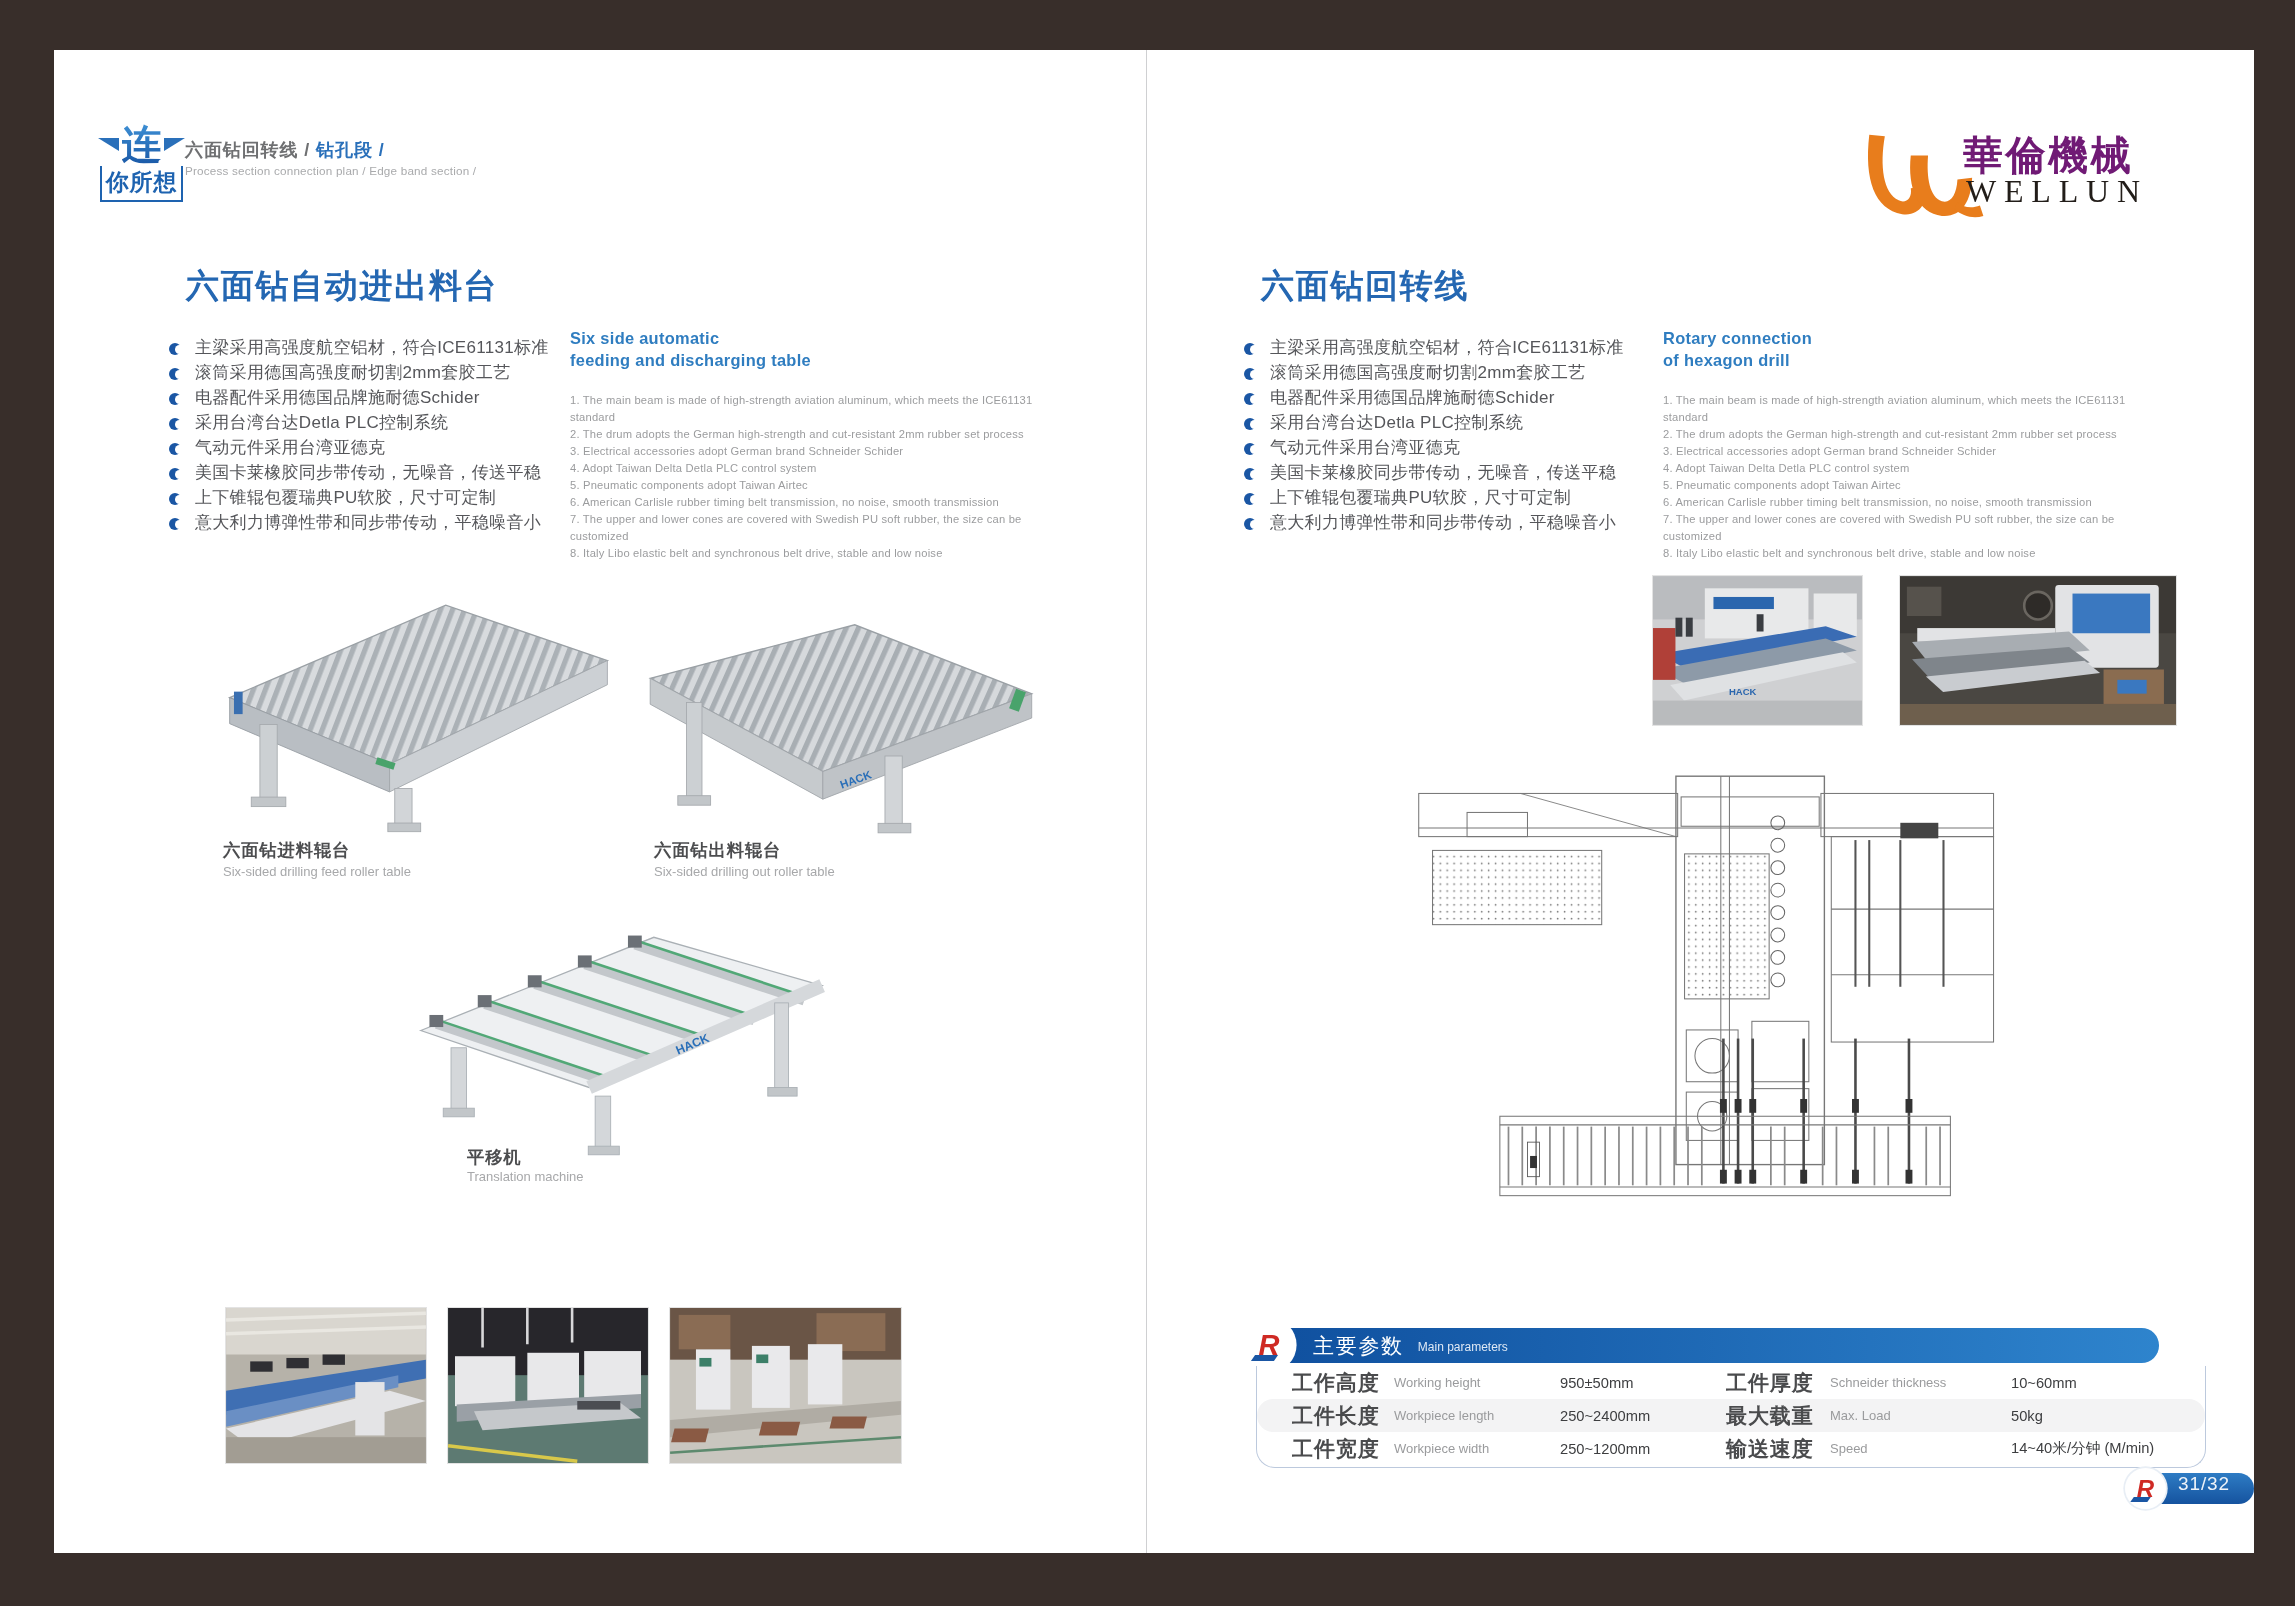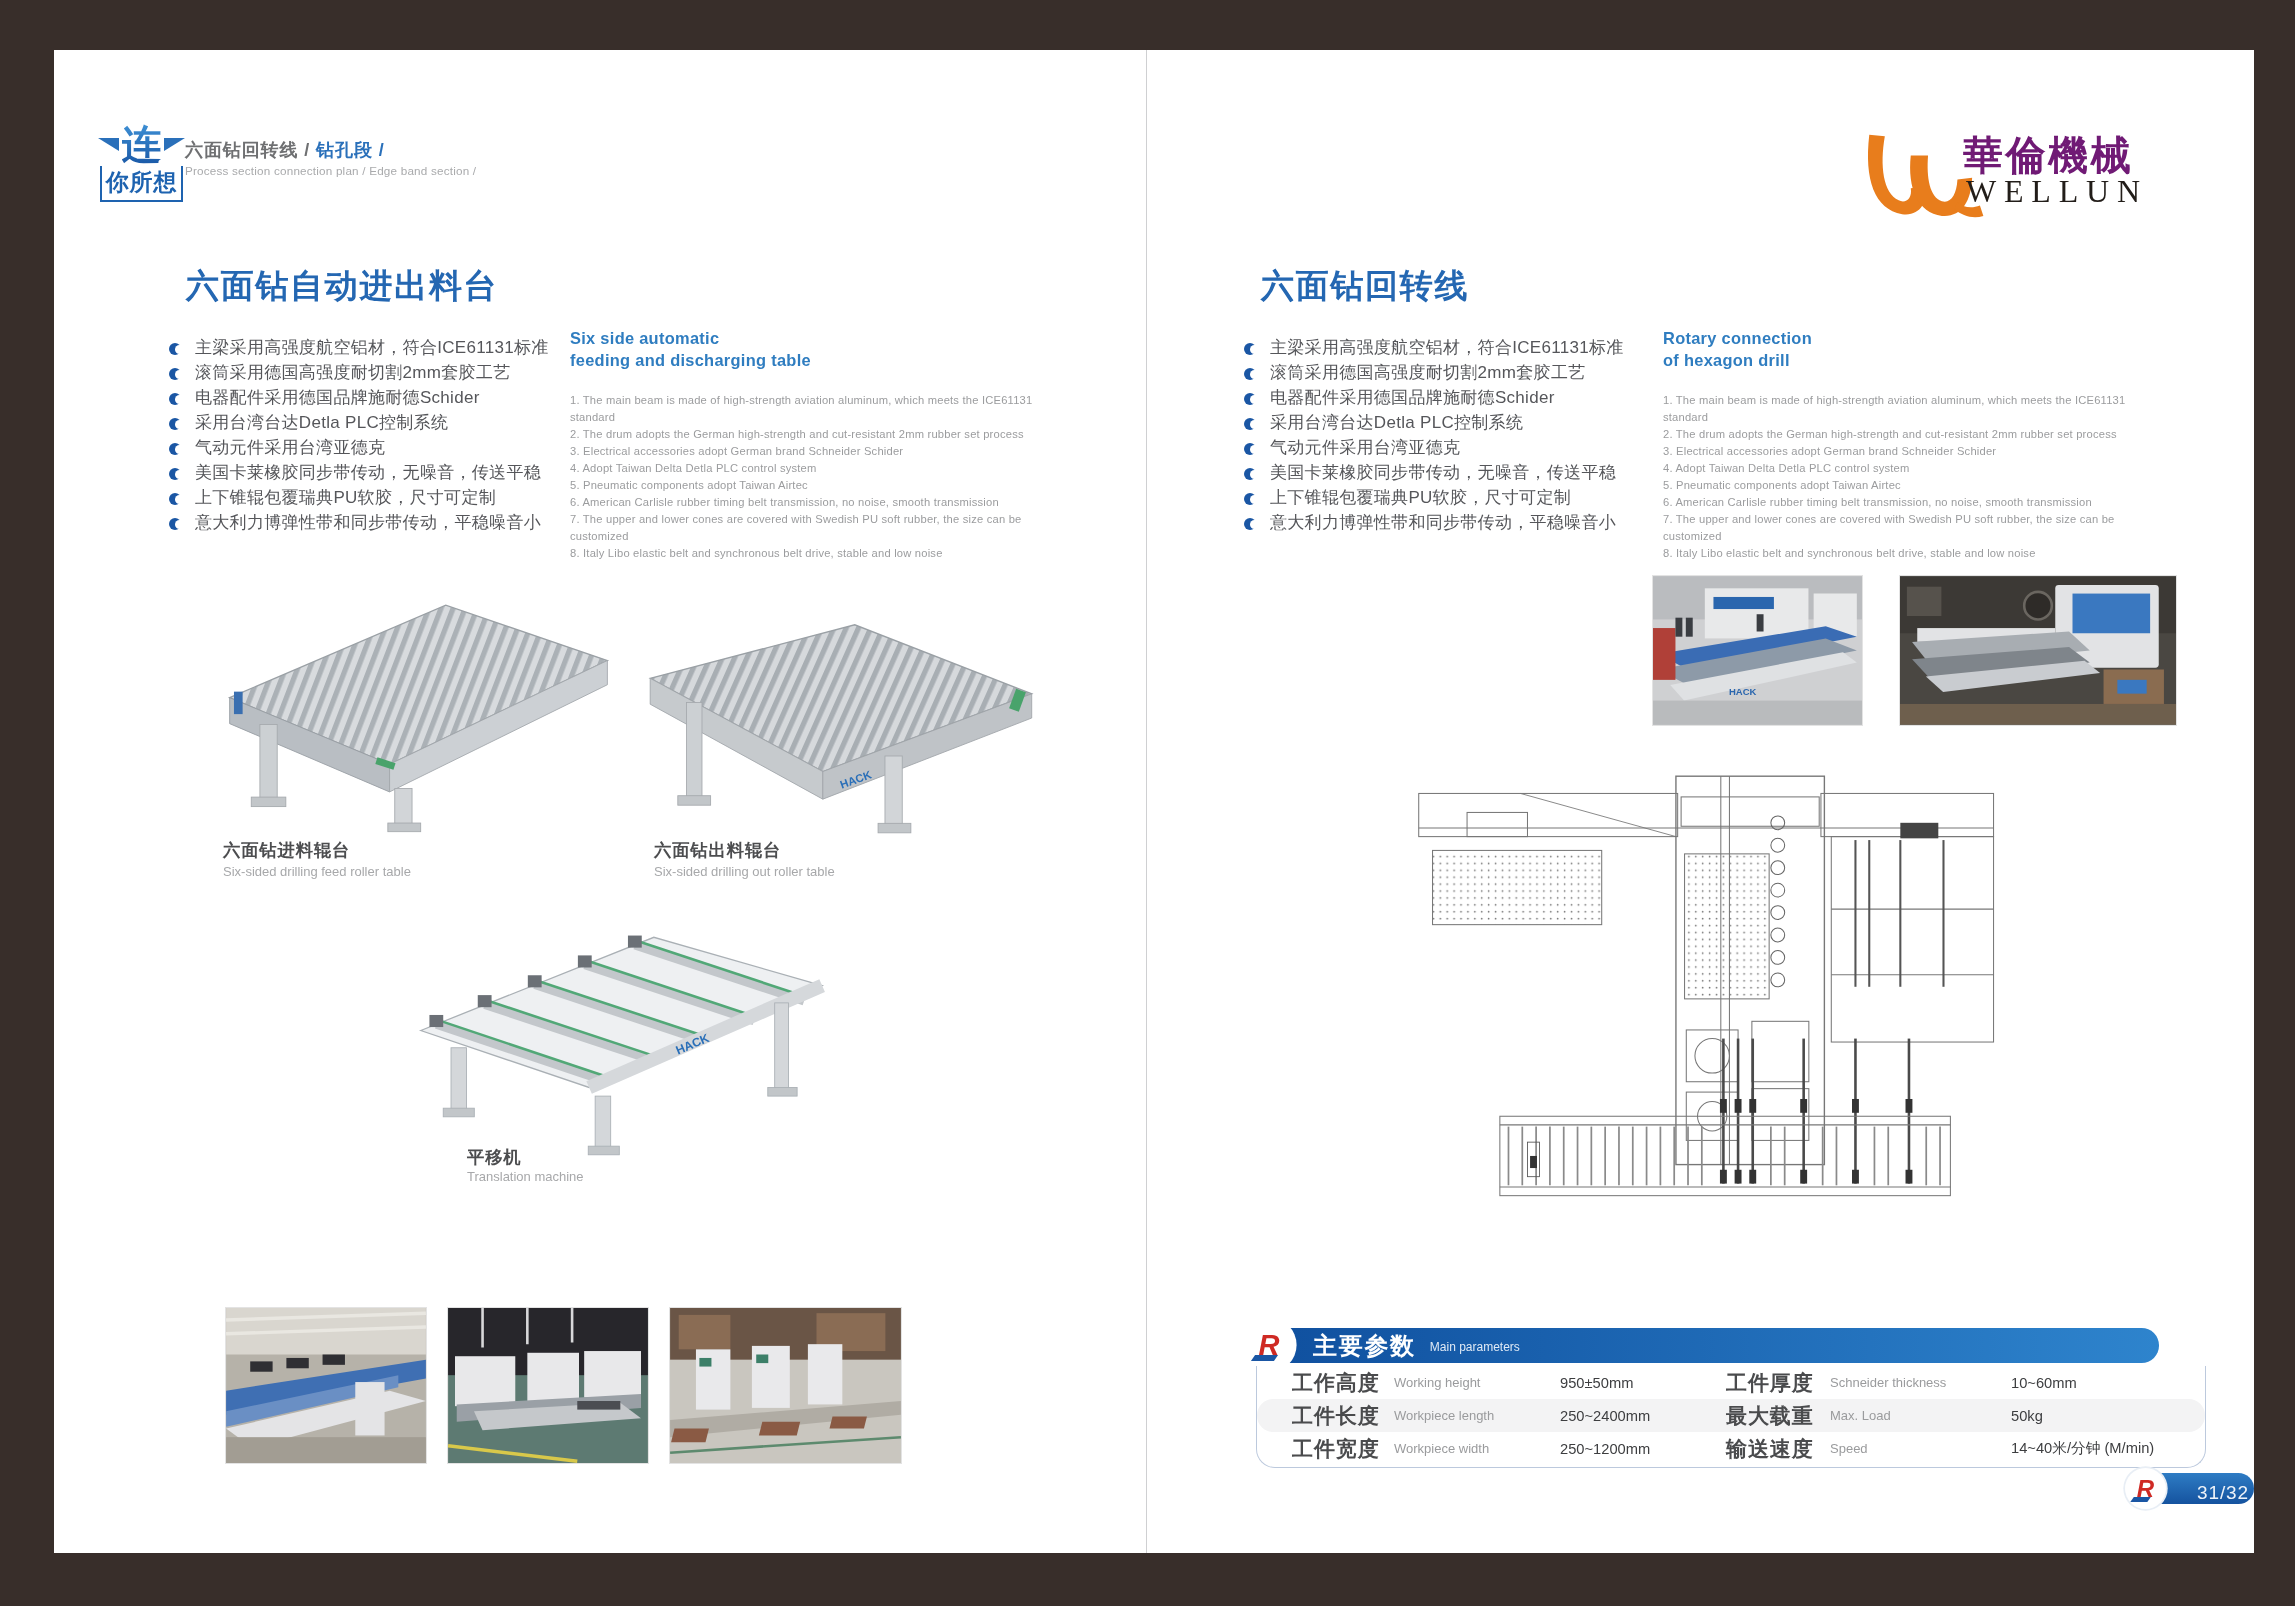--- a/index.html
+++ b/index.html
@@ -62,21 +62,21 @@
   
   .photo{border:0.9px solid #e3e3e3;overflow:hidden;background:#cfcfcf;}
   .photo svg{display:block;}
 
   
   .param-bar{
     left:1202px;top:1278px;width:903px;height:35px;border-radius:17.3px;
     background:linear-gradient(90deg,#0f4f9e,#2e84cd);
     display:flex;align-items:center;padding-left:57px;box-sizing:border-box;
   }
-  .param-bar .cn{font-size:24px;color:#fff;font-weight:bold;letter-spacing:1.7px;}
+  .param-bar .cn{font-size:21px;color:#fff;font-weight:normal;letter-spacing:1.7px;}
   .param-bar .en{font-size:12px;color:#dfe9f5;margin-left:14px;margin-top:3.5px;}
   .param-badge{
     left:1190px;top:1270px;width:50px;height:50px;border-radius:50%;
     background:#fff;box-shadow:0 0 0 2.6px #fff;display:flex;align-items:center;justify-content:center;
   }
   .r-glyph{position:relative;font-size:29px;font-weight:900;color:#cf2a24;font-style:italic;line-height:1;}
   .r-glyph::after{content:"";position:absolute;left:-5.2px;bottom:-1.7px;width:22.5px;height:6px;
     background:#1a56a4;transform:skewX(-35deg);}
   .param-rows{
     left:1202px;top:1316px;width:950px;height:102px;
@@ -86,21 +86,21 @@
     align-items:center;height:33px;padding-left:35px;box-sizing:border-box;}
   .prow.alt{background:#f3f3f4;border-radius:16.4px;}
   .prow .lcn{font-size:21px;font-weight:bold;color:#4a4b4d;letter-spacing:0.9px;}
   .prow .len{font-size:13px;color:#9a9b9d;}
   .prow .lval{font-size:14.7px;color:#3d3e40;}
 
   
   .pn-pill{
     left:2083px;top:1423px;width:117px;height:31px;border-radius:15.5px;
     background:linear-gradient(180deg,#2e7cc4,#15539f);
-    display:flex;align-items:flex-end;justify-content:flex-end;padding-right:5px;box-sizing:border-box;
+    display:flex;align-items:flex-start;justify-content:flex-end;padding-right:24px;box-sizing:border-box;
   }
   .pn-pill .num{font-size:19px;color:#eef3f9;letter-spacing:0.9px;}
   .pn-badge{left:2071px;top:1418px;width:41px;height:41px;border-radius:50%;
     background:#fff;box-shadow:0 0 0 1.7px #e8eef5;display:flex;align-items:center;justify-content:center;}
   .pn-badge .r-glyph{font-size:24px;}
   .pn-badge .r-glyph::after{width:17.3px;height:5.2px;}
 
   .figcap{position:absolute;}
 </style>
 </head>

